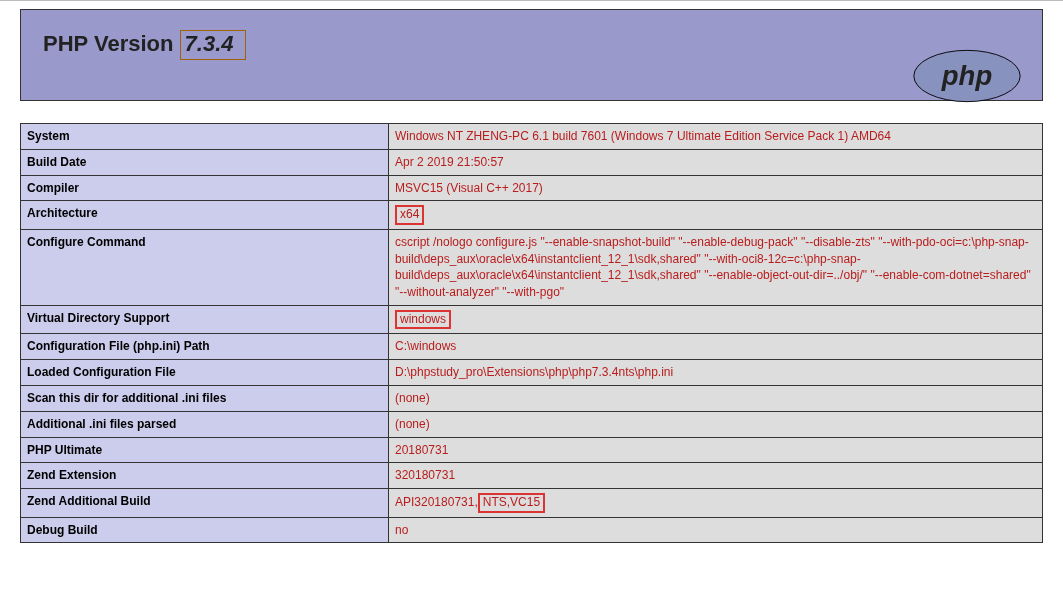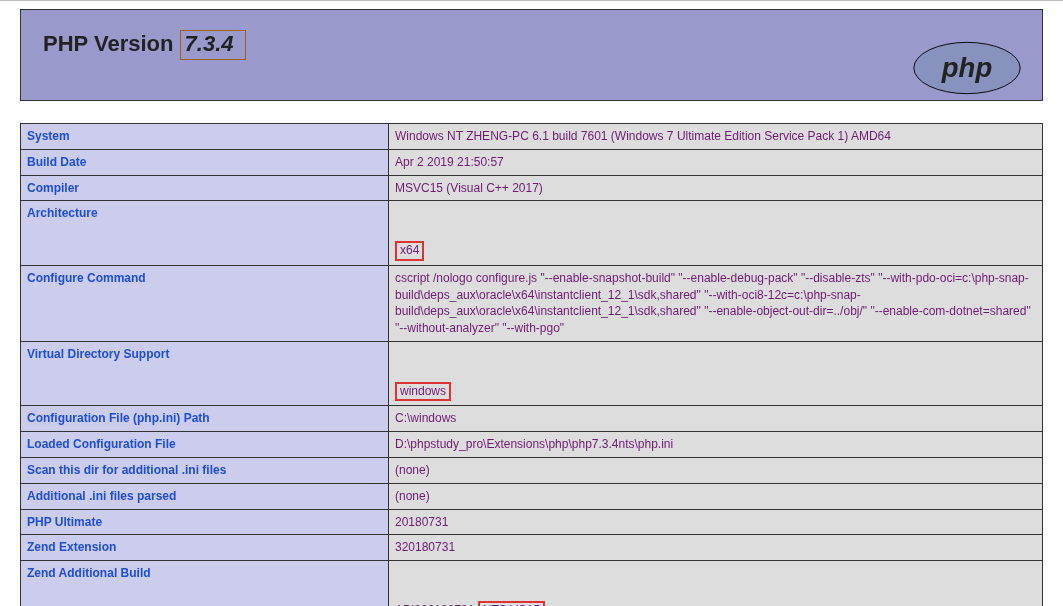--- a/index.html
+++ b/index.html
@@ -24,51 +24,50 @@
   }
   .highlight-box {
     display: inline-block;
     border: 1px solid #a16207;
     padding: 0 11px 2px 4px;
     font-style: italic;
   }
   .php-logo {
     position: absolute;
     right: 20px;
-    top: 30px;
+    top: 38px;
     width: 110px;
     height: 56px;
   }
   .info-table {
     border-collapse: collapse;
     width: 100%;
     margin-top: 22px;
   }
   .info-table td {
     border: 1px solid #333;
     padding: 4px 6px;
     vertical-align: top;
     line-height: 1.4;
   }
   td.key {
     background: #ccccec;
     font-weight: bold;
-    color: #1d4ed8;
+    color: #000000;
     width: 355px;
   }
   td.val {
     background: #ddd;
-    color: #701a75;
+    color: #b91c1c;
   }
   .inline-highlight {
     border: 2px solid #d33;
     padding: 0 3px 1px 3px;
     display: inline-block;
     line-height: 1.2;
-    margin-top: 36px;
   }
   
   .top-rule {
     border-top: 1px solid #bbb;
     margin: 0 -20px 0 -20px;
   }
 </style>
 </head>
 <body>
 

